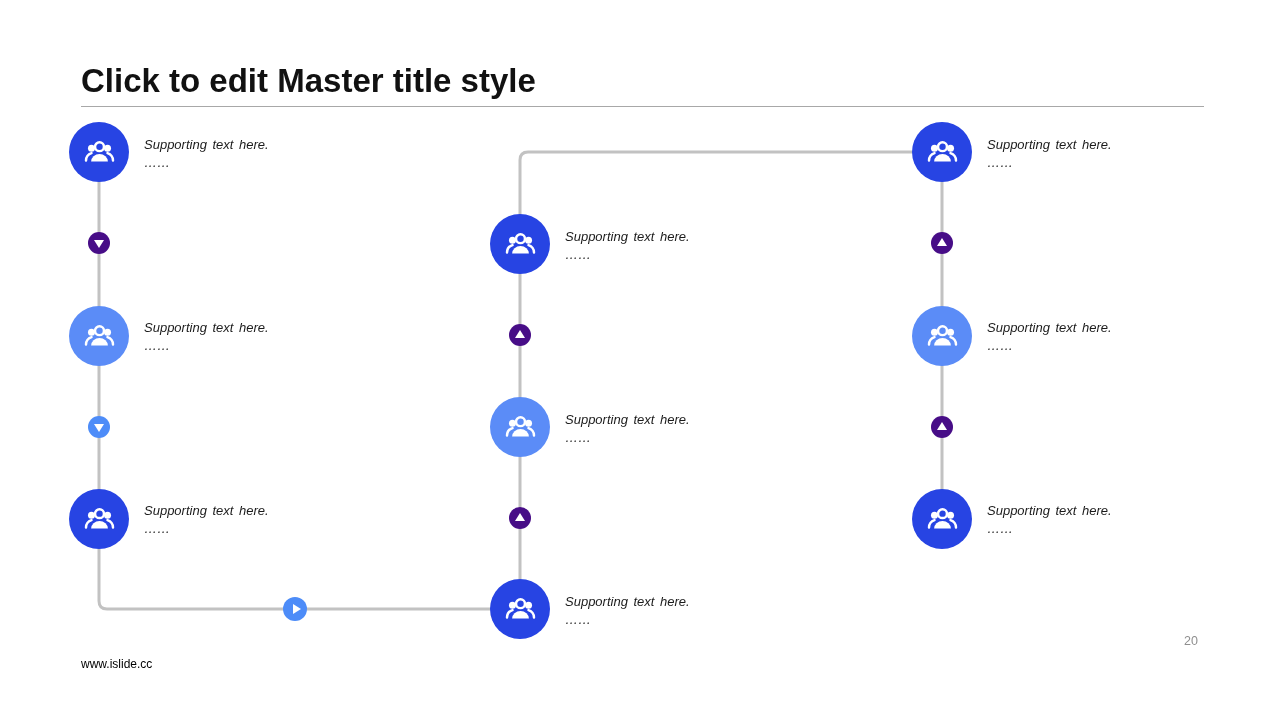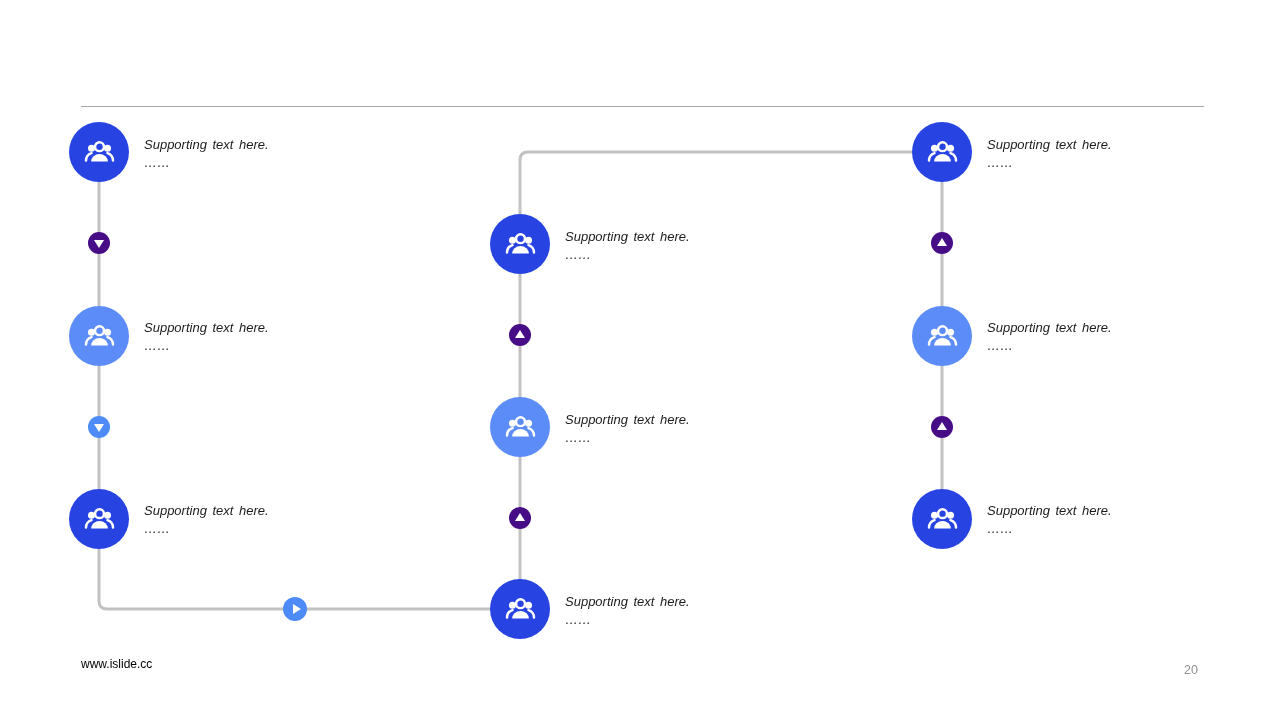--- a/index.html
+++ b/index.html
@@ -32,29 +32,30 @@
   .tri-right{border-top:5.5px solid transparent;border-bottom:5.5px solid transparent;border-left:8px solid #fff;margin-left:3px;}
   .node-label{
     position:absolute;z-index:2;font-size:13px;line-height:18px;color:#1b1b1b;
     white-space:nowrap;word-spacing:2px;font-style:italic;
   }
   .node-label .dots{color:#1b1b1b;}
   #footer-url{
     position:absolute;left:81px;top:657px;font-size:12px;color:#000000;z-index:2;
   }
   #page-number{
-    position:absolute;right:82px;top:663px;font-size:12.5px;color:#8f8f8f;z-index:2;
+    position:absolute;right:82px;top:634px;font-size:12.5px;color:#8f8f8f;z-index:2;
   }
   .people-icon{display:block;}
 </style>
 </head>
 <body>
 
 <div id="slide">
 
+  <div id="title">Click to edit Master title style</div>
   <div id="title-rule"></div>
 
   <svg id="lines-svg" width="1280" height="720" viewBox="0 0 1280 720">
     <path d="M99 152 L99 601 Q99 609 107 609 L520 609" fill="none" stroke="#C2C2C2" stroke-width="3"></path>
     <path d="M520 609 L520 160 Q520 152 528 152 L942 152" fill="none" stroke="#C2C2C2" stroke-width="3"></path>
     <path d="M942 152 L942 519" fill="none" stroke="#C2C2C2" stroke-width="3"></path>
   </svg>
 
   <div class="node" style="left: 99px; top: 152px; background: rgb(39, 68, 227);">
 <svg class="people-icon" width="35" height="35" viewBox="0 0 48 48">

